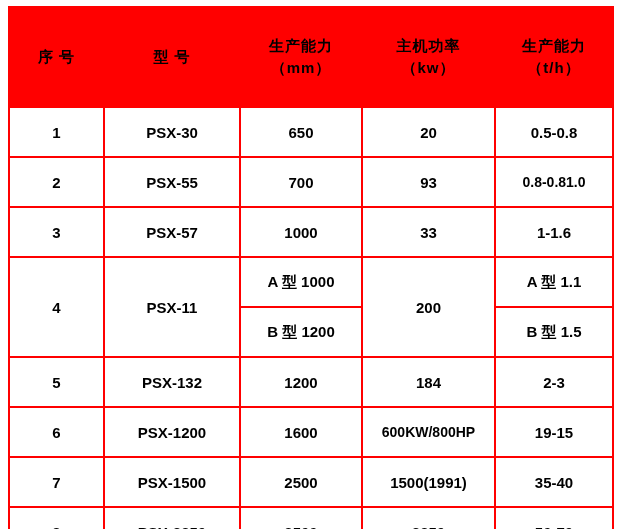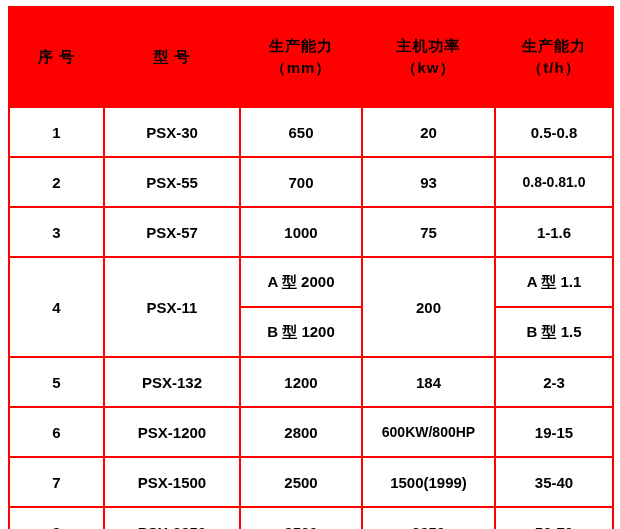--- a/index.html
+++ b/index.html
@@ -104,53 +104,53 @@
         <td>2</td>
         <td>PSX-55</td>
         <td>700</td>
         <td>93</td>
         <td class="small">0.8-0.81.0</td>
       </tr>
       <tr>
         <td>3</td>
         <td>PSX-57</td>
         <td>1000</td>
-        <td>75</td>
+        <td>33</td>
         <td>1-1.6</td>
       </tr>
       <tr>
         <td rowspan="2">4</td>
         <td rowspan="2">PSX-11</td>
-        <td>A 型 2000</td>
+        <td>A 型 1000</td>
         <td rowspan="2">200</td>
         <td>A 型 1.1</td>
       </tr>
       <tr>
         <td>B 型 1200</td>
         <td>B 型 1.5</td>
       </tr>
       <tr>
         <td>5</td>
         <td>PSX-132</td>
         <td>1200</td>
         <td>184</td>
         <td>2-3</td>
       </tr>
       <tr>
         <td>6</td>
         <td>PSX-1200</td>
-        <td>2800</td>
+        <td>1600</td>
         <td class="small">600KW/800HP</td>
         <td>19-15</td>
       </tr>
       <tr>
         <td>7</td>
         <td>PSX-1500</td>
         <td>2500</td>
-        <td>1500(1999)</td>
+        <td>1500(1991)</td>
         <td>35-40</td>
       </tr>
       <tr>
         <td>8</td>
         <td>PSX-2250</td>
         <td>2500</td>
         <td>2250</td>
         <td>50-70</td>
       </tr>
     </tbody>

